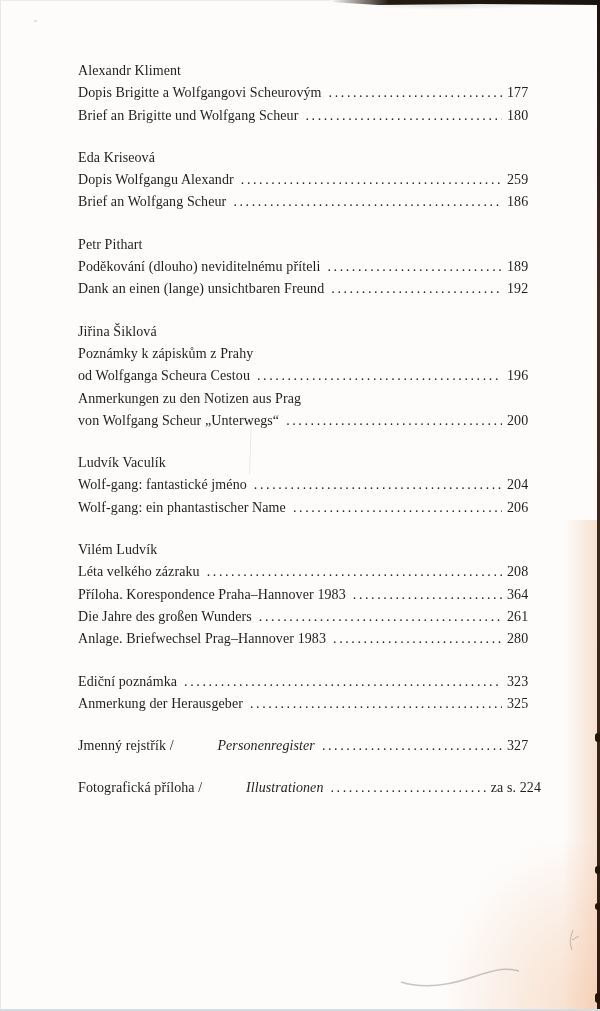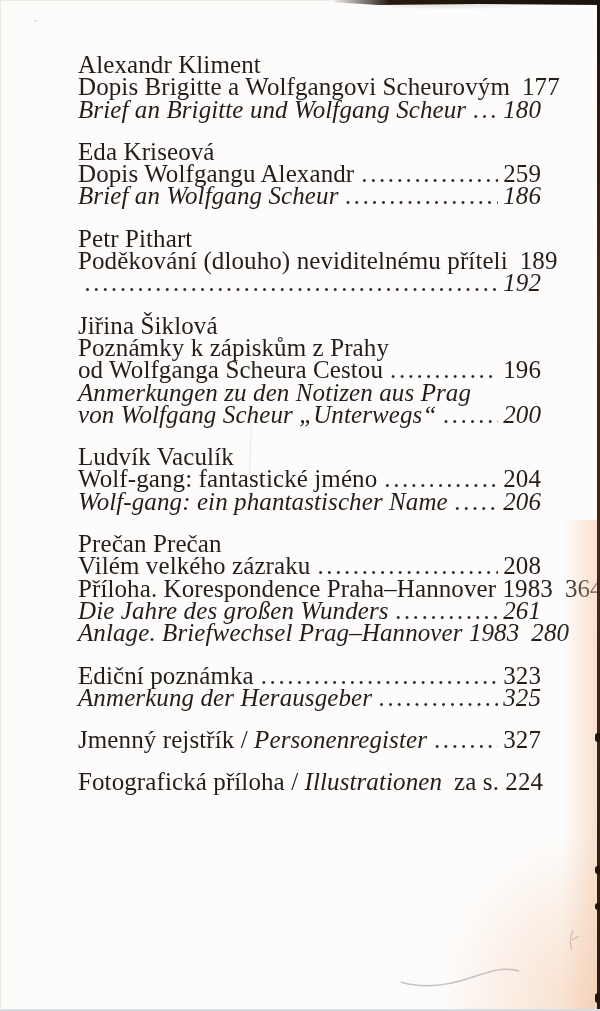--- a/index.html
+++ b/index.html
@@ -58,30 +58,30 @@
     position: absolute; left: 250px; top: 418px; width: 1px; height: 56px;
     background: rgba(110,100,90,0.12); transform: rotate(2deg);
   }
   .speck { position: absolute; left: 34px; top: 20px; width: 3px; height: 2px; background: rgba(120,115,108,0.25); border-radius: 50%; }
   .pencil-mark-1 { position: absolute; left: 395px; top: 958px; }
   .pencil-mark-2 { position: absolute; left: 563px; top: 928px; }
 
   
   .toc {
     position: absolute;
-    left: 78px; top: 54px; width: 463px;
-    font-size: 25px;
+    left: 78px; top: 60px; width: 463px;
+    font-size: 14px;
     line-height: 22.3px;
     letter-spacing: 0.1px;
   }
   .toc-section { margin-bottom: 20px; }
   .toc-row { display: flex; align-items: baseline; white-space: nowrap; }
-  .toc-row.italic { font-style: italic; }
+  .toc-row.italic { }
   .entry-title { flex: 0 0 auto; }
-  .entry-title .it { font-style: italic; }
+  .entry-title .it { font-style: italic; margin-left: 40px; }
   .dot-leader {
     flex: 1 1 auto; overflow: hidden; white-space: nowrap;
     margin: 0 5px 0 7px; letter-spacing: 2.6px; color: #2a2624;
   }
   .page-number { flex: 0 0 auto; text-align: left; min-width: 34px; }
 </style>
 </head>
 <body>
 
 <div class="sheet" style="background: rgb(253, 252, 251); color: rgb(33, 30, 28);">
@@ -120,20 +120,21 @@
       <div class="toc-section">
         <div class="toc-row">
           <span class="entry-title">Petr Pithart</span>
         </div>
         <div class="toc-row">
           <span class="entry-title">Poděkování (dlouho) neviditelnému příteli</span>
           <span class="dot-leader">........................................................................................................................</span>
           <span class="page-number">189</span>
         </div>
         <div class="toc-row italic">
+          <span class="entry-title">Dank an einen (lange) unsichtbaren Freund</span>
           <span class="dot-leader">........................................................................................................................</span>
           <span class="page-number">192</span>
         </div>
       </div>
       <div class="toc-section">
         <div class="toc-row">
           <span class="entry-title">Jiřina Šiklová</span>
         </div>
         <div class="toc-row">
           <span class="entry-title">Poznámky k zápiskům z Prahy</span>
@@ -162,24 +163,24 @@
           <span class="page-number">204</span>
         </div>
         <div class="toc-row italic">
           <span class="entry-title">Wolf-gang: ein phantastischer Name</span>
           <span class="dot-leader">........................................................................................................................</span>
           <span class="page-number">206</span>
         </div>
       </div>
       <div class="toc-section">
         <div class="toc-row">
-          <span class="entry-title">Prečan Prečan</span>
-        </div>
-        <div class="toc-row">
-          <span class="entry-title">Vilém velkého zázraku</span>
+          <span class="entry-title">Vilém Ludvík</span>
+        </div>
+        <div class="toc-row">
+          <span class="entry-title">Léta velkého zázraku</span>
           <span class="dot-leader">........................................................................................................................</span>
           <span class="page-number">208</span>
         </div>
         <div class="toc-row">
           <span class="entry-title">Příloha. Korespondence Praha–Hannover 1983</span>
           <span class="dot-leader">........................................................................................................................</span>
           <span class="page-number">364</span>
         </div>
         <div class="toc-row italic">
           <span class="entry-title">Die Jahre des großen Wunders</span>

